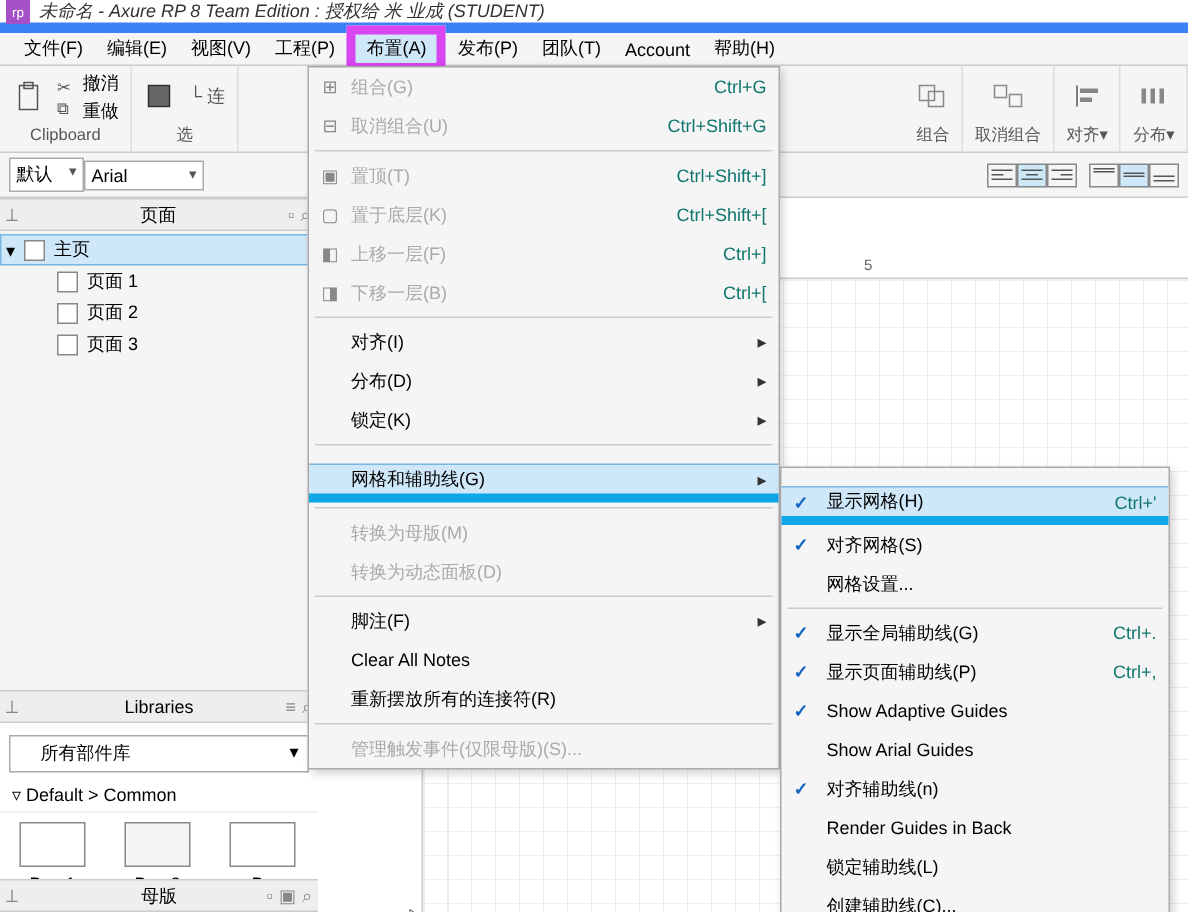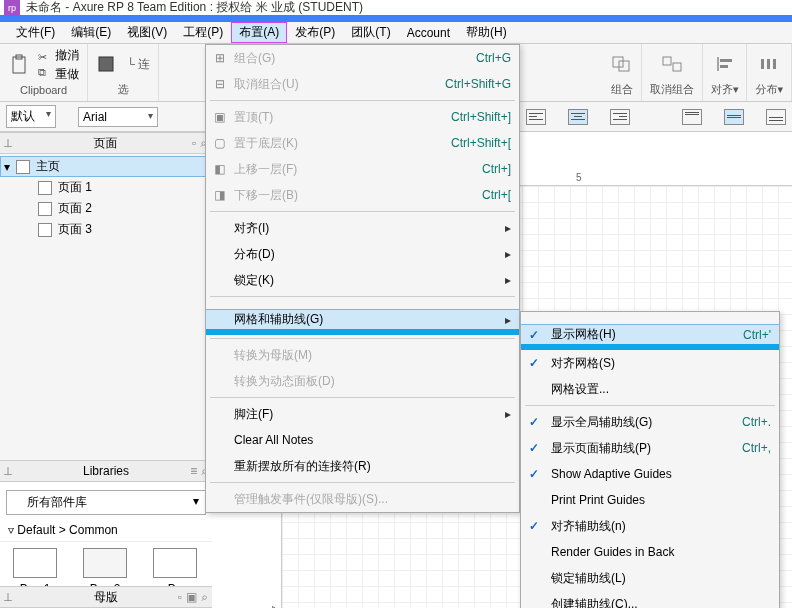--- a/index.html
+++ b/index.html
@@ -1,28 +1,28 @@
 <!DOCTYPE html>
 <html><head>
 <meta charset="utf-8">
 <style>
   * { box-sizing: border-box; margin: 0; padding: 0; font-family: "Microsoft YaHei", Arial, sans-serif; font-size: 12px; }
   body { width: 792px; height: 608px; background: #fff; overflow: hidden; position: relative; }
   .titlebar { height: 22px; background: #fff; display: flex; align-items: center; padding-left: 4px; border-bottom: 7px solid #3b82f6; }
   .app-icon { width: 16px; height: 16px; background: #a451c7; color: #fff; font-size: 9px; display: flex; align-items: center; justify-content: center; margin-right: 6px; }
-  .title-text { color: #333; }
+  .title-text { color: #333; font-style: italic; }
   .menubar { height: 22px; background: #f5f5f5; display: flex; align-items: center; padding-left: 8px; border-bottom: 1px solid #ccc; }
   .menu-item { padding: 2px 8px; cursor: default; }
-  .menu-item.active { background: #cfe8f9; border: 1px solid #d946ef; padding: 1px 7px; }
+  .menu-item.active { background: #cfe8f9; border: 6px solid #d946ef; padding: 1px 7px; }
   .toolbar { height: 58px; background: #f5f5f5; display: flex; border-bottom: 1px solid #ccc; }
   .tool-group { display: flex; flex-direction: column; align-items: center; padding: 4px 8px; border-right: 1px solid #ddd; }
   .tool-icons { display: flex; gap: 8px; height: 34px; align-items: center; }
   .tool-label { font-size: 11px; color: #555; margin-top: 2px; }
   .tool-icon { width: 22px; height: 22px; display: flex; align-items: center; justify-content: center; color: #555; }
-  .stylebar { height: 30px; background: #f5f5f5; display: flex; align-items: center; padding: 0 6px; gap: 22px; border-bottom: 1px solid #ccc; }
+  .stylebar { height: 30px; background: #f5f5f5; display: flex; align-items: center; padding: 0 6px; gap: 0; border-bottom: 1px solid #ccc; }
   .combo { border: 1px solid #aaa; background: #fff; padding: 2px 18px 2px 4px; position: relative; min-width: 50px; }
   .combo::after { content: "▾"; position: absolute; right: 4px; color: #555; font-size: 10px; }
   .align-box { width: 20px; height: 16px; border: 1px solid #888; display: flex; flex-direction: column; justify-content: space-around; padding: 2px; }
   .align-box .l { height: 1px; background: #555; }
   .left-panel { position: absolute; left: 0; top: 132px; width: 212px; background: #f5f5f5; border-right: 1px solid #ccc; bottom: 0; }
   .panel-header { background: #eee; height: 22px; display: flex; align-items: center; justify-content: center; border-bottom: 1px solid #ccc; border-top: 1px solid #ccc; font-size: 11px; position: relative; }
   .panel-header .pin { position: absolute; left: 4px; color: #888; }
   .panel-header .btns { position: absolute; right: 4px; display: flex; gap: 4px; color: #888; }
   .tree { padding: 2px 0; }
   .tree-row { display: flex; align-items: center; padding: 2px 4px; }
@@ -383,21 +383,21 @@
     <div class="dd-row">
       <span class="check">✓</span>
       <span>显示页面辅助线(P)</span>
       <span class="shortcut">Ctrl+,</span>
     </div>
     <div class="dd-row">
       <span class="check">✓</span>
       <span>Show Adaptive Guides</span>
     </div>
     <div class="dd-row">
-      <span>Print Print Guides</span>
+      <span>Show Arial Guides</span>
     </div>
     <div class="dd-row">
       <span class="check">✓</span>
       <span>对齐辅助线(n)</span>
     </div>
     <div class="dd-row">
       <span>Render Guides in Back</span>
     </div>
     <div class="dd-row">
       <span>锁定辅助线(L)</span>

